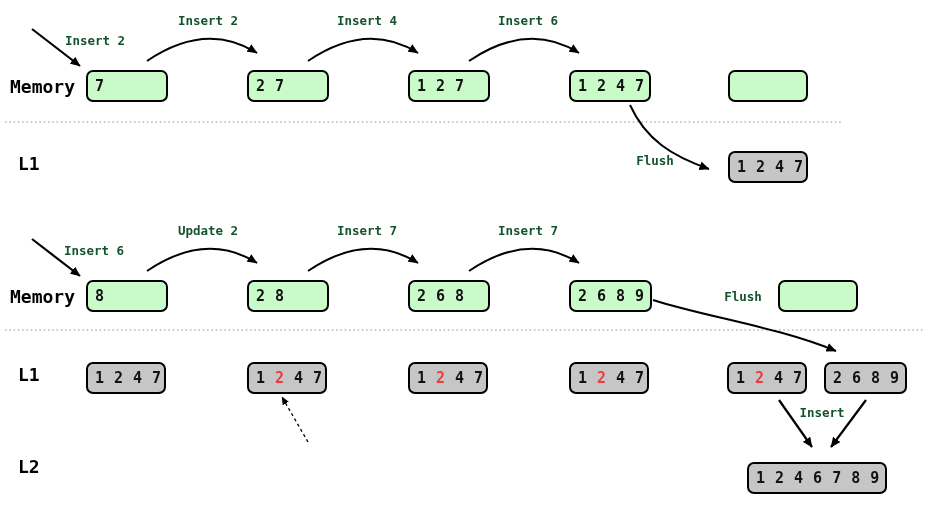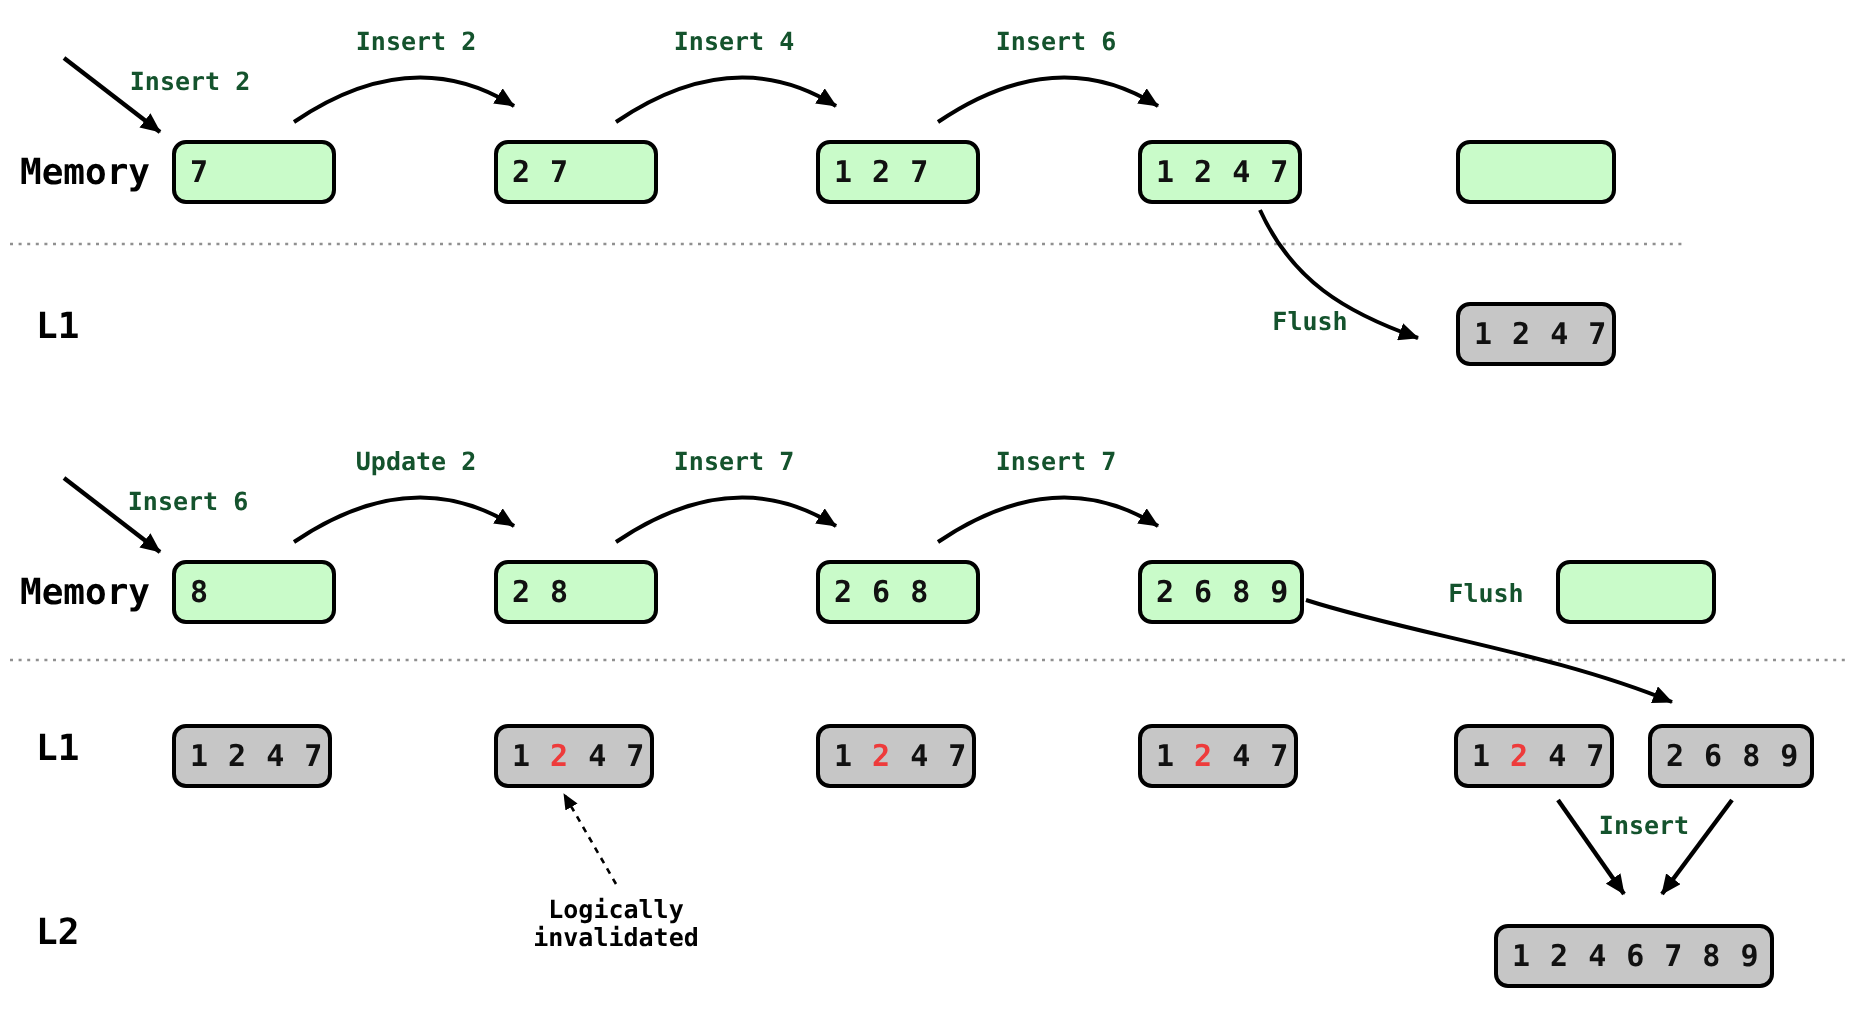--- a/index.html
+++ b/index.html
@@ -159,24 +159,20 @@
       <span class="digit">4</span>
       <span class="digit">7</span>
     </div>
   <div class="box gray" style="left:824px;top:362px;width:83px">
       <span class="digit">2</span>
       <span class="digit">6</span>
       <span class="digit">8</span>
       <span class="digit">9</span>
     </div>
 
-  <div class="anno" style="left:308px;top:448px">
-    <div>Logically</div>
-    <div>invalidated</div>
-  </div>
 
   <div class="op" style="left:822px;top:407px">Insert</div>
 
   <div class="rowlabel" style="left:18px;top:458px">L2</div>
   <div class="box gray" style="left:747px;top:462px;width:140px">
       <span class="digit">1</span>
       <span class="digit">2</span>
       <span class="digit">4</span>
       <span class="digit">6</span>
       <span class="digit">7</span>

